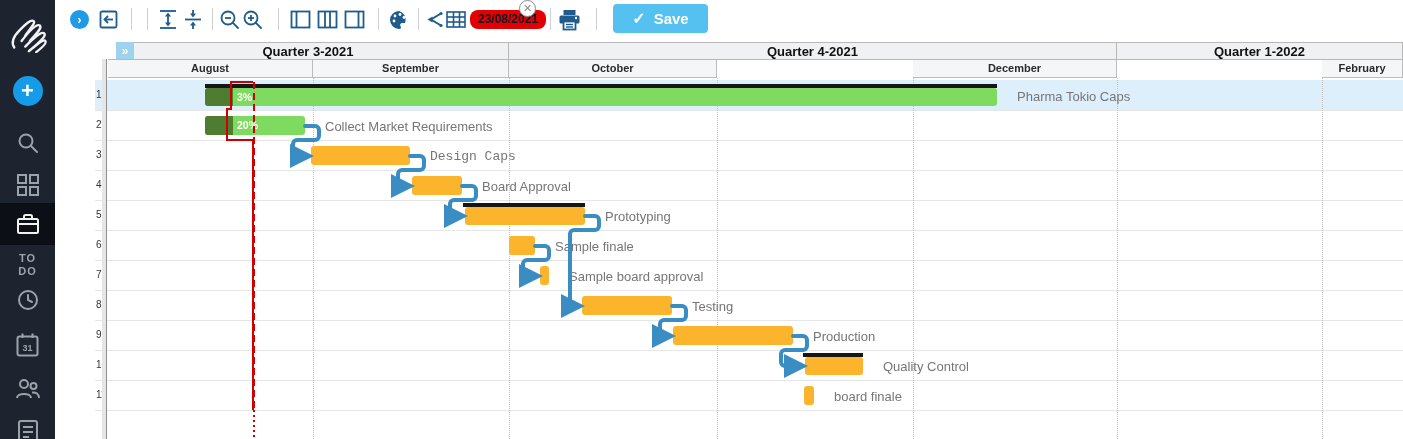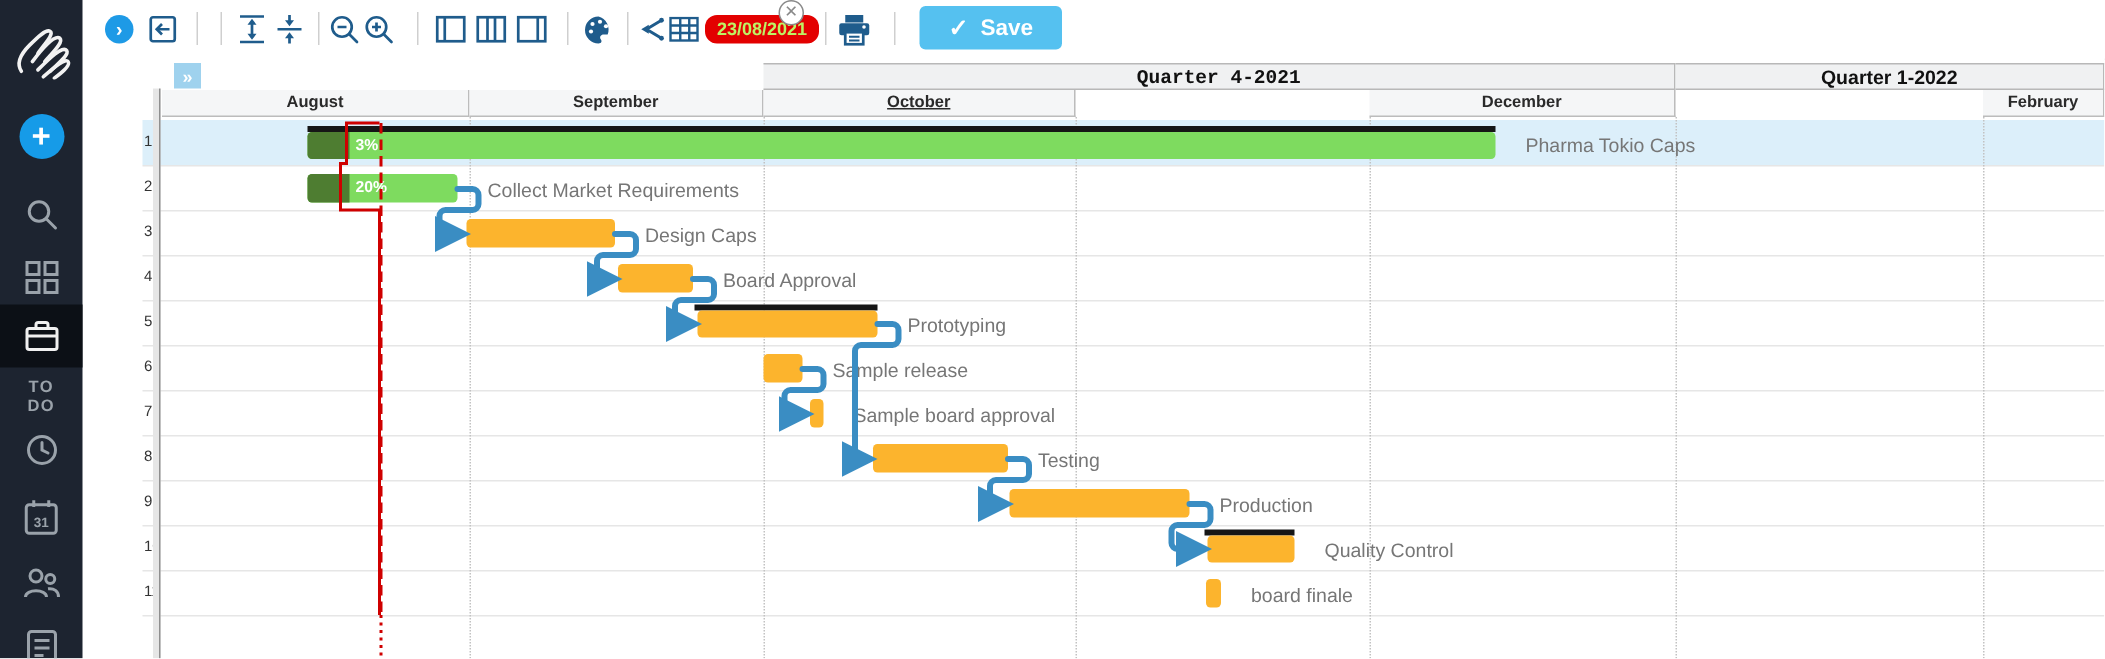--- a/index.html
+++ b/index.html
@@ -18,21 +18,21 @@
   .sb-active { background:#0c1016; }
   .todo-label { color:#9aa2aa; font-size:11px; font-weight:bold; letter-spacing:1px; text-align:center; width:28px; line-height:13px; }
   .plus-circle { width:30px; height:30px; border-radius:50%; background:#169be8; color:#fff;
     display:flex; align-items:center; justify-content:center; font-size:22px; font-weight:bold; line-height:1; }
   
   .toolbar { position:absolute; left:55px; top:0; width:1348px; height:40px; background:#fff; z-index:15; }
   .tb-abs { position:absolute; }
   .tb-sep { position:absolute; top:8px; width:1px; height:22px; background:#cfcfcf; }
   .tb-circle { width:19px; height:19px; border-radius:50%; background:#1e9ae6; color:#fff;
     display:flex; align-items:center; justify-content:center; font-size:13px; font-weight:bold; }
-  .date-badge { position:absolute; background:#e30000; color:#bef264; font-size:12px; font-weight:bold;
+  .date-badge { position:absolute; background:#e30000; color:#0f172a; font-size:12px; font-weight:bold;
     border-radius:8px; padding:2px 8px 3px 8px; line-height:14px; }
   .badge-x { position:absolute; width:17px; height:17px; border:1.5px solid #8a8a8a; border-radius:50%;
     background:#fff; color:#8a8a8a; font-size:11px; display:flex; align-items:center; justify-content:center; line-height:1; }
   .save-btn { position:absolute; background:#55c1f0; border-radius:4px; color:#fff;
     font-size:15px; font-weight:bold; display:flex; align-items:center; justify-content:center; gap:8px; cursor:pointer; }
   .toolbar-divider { position:absolute; left:97px; top:39px; width:1306px; height:1px; background:#b5b5b5; }
   
   .gantt { position:absolute; left:0; top:0; width:1403px; height:439px; z-index:5; }
   .q-cell { position:absolute; top:42px; height:18px; background:#f0f1f2;
     border-top:1px solid #b8b8b8; border-right:1px solid #b8b8b8; border-bottom:1px solid #b8b8b8;
@@ -295,47 +295,48 @@
       <div class="rownum" style="top:119px;">2</div>
       <div class="rownum" style="top:149px;">3</div>
       <div class="rownum" style="top:179px;">4</div>
       <div class="rownum" style="top:209px;">5</div>
       <div class="rownum" style="top:239px;">6</div>
       <div class="rownum" style="top:269px;">7</div>
       <div class="rownum" style="top:299px;">8</div>
       <div class="rownum" style="top:329px;">9</div>
       <div class="rownum" style="top:359px;">10</div>
       <div class="rownum" style="top:389px;">11</div>
-      <div class="q-cell" style="left:509px;width:608px;font-family:Liberation Mono, monospace;">Quarter 4-2021</div>
+      <div class="q-cell" style="left:108px;width:401px;">Quarter 3-2021</div>
+      <div class="q-cell" style="left:509px;width:608px;">Quarter 4-2021</div>
       <div class="q-cell" style="left:1117px;width:286px;">Quarter 1-2022</div>
       <div class="m-cell" style="left:108px;width:205px;">August</div>
       <div class="m-cell" style="left:313px;width:196px;">September</div>
-      <div class="m-cell" style="left:509px;width:208px;text-decoration:underline;">October</div>
+      <div class="m-cell" style="left:509px;width:208px;">October</div>
       <div class="m-cell" style="left:913px;width:204px;">December</div>
       <div class="m-cell" style="left:1322px;width:81px;">February</div>
       <div class="topline" style="left:205px;top:84px;width:792px;background:#161616;"></div>
       <div class="bar bar-green" style="left:205px;top:88px;width:792px;height:18px;">
         <div class="progress-seg" style="width: 28px;"></div>
       </div>
       <div class="pct" style="left:237px;top:91px;">3%</div>
       <div class="task-label" style="left:1017px;top:89px;">Pharma Tokio Caps</div>
       <div class="bar bar-green" style="left:205px;top:116px;width:100px;height:19px;">
         <div class="progress-seg" style="width: 28px;"></div>
       </div>
       <div class="pct" style="left:237px;top:119px;">20%</div>
       <div class="task-label" style="left:325px;top:119px;text-align:right;">Collect Market Requirements</div>
       <div class="bar bar-orange" style="left:311px;top:146px;width:99px;height:19px;"></div>
-      <div class="task-label" style="left:430px;top:149px;">Design Caps</div>
+      <div class="task-label" style="left:430px;top:149px;font-family:Liberation Mono, monospace;">Design Caps</div>
       <div class="bar bar-orange" style="left:412px;top:176px;width:50px;height:19px;"></div>
       <div class="task-label" style="left:482px;top:179px;">Board Approval</div>
       <div class="topline" style="left:463px;top:203px;width:122px;background:#161616;"></div>
       <div class="bar bar-orange" style="left:465px;top:207px;width:120px;height:18px;"></div>
       <div class="task-label" style="left:605px;top:209px;">Prototyping</div>
       <div class="bar bar-orange" style="left:509px;top:236px;width:26px;height:19px;"></div>
-      <div class="task-label" style="left:555px;top:239px;">Sample release</div>
+      <div class="task-label" style="left:555px;top:239px;">Sample finale</div>
       <div class="bar bar-orange" style="left:540px;top:266px;width:9px;height:19px;"></div>
       <div class="task-label" style="left:569px;top:269px;">Sample board approval</div>
       <div class="bar bar-orange" style="left:582px;top:296px;width:90px;height:19px;"></div>
       <div class="task-label" style="left:692px;top:299px;">Testing</div>
       <div class="bar bar-orange" style="left:673px;top:326px;width:120px;height:19px;"></div>
       <div class="task-label" style="left:813px;top:329px;">Production</div>
       <div class="topline" style="left:803px;top:353px;width:60px;background:#161616;"></div>
       <div class="bar bar-orange" style="left:805px;top:357px;width:58px;height:18px;"></div>
       <div class="task-label" style="left:883px;top:359px;">Quality Control</div>
       <div class="bar bar-orange" style="left:804px;top:386px;width:10px;height:19px;"></div>

